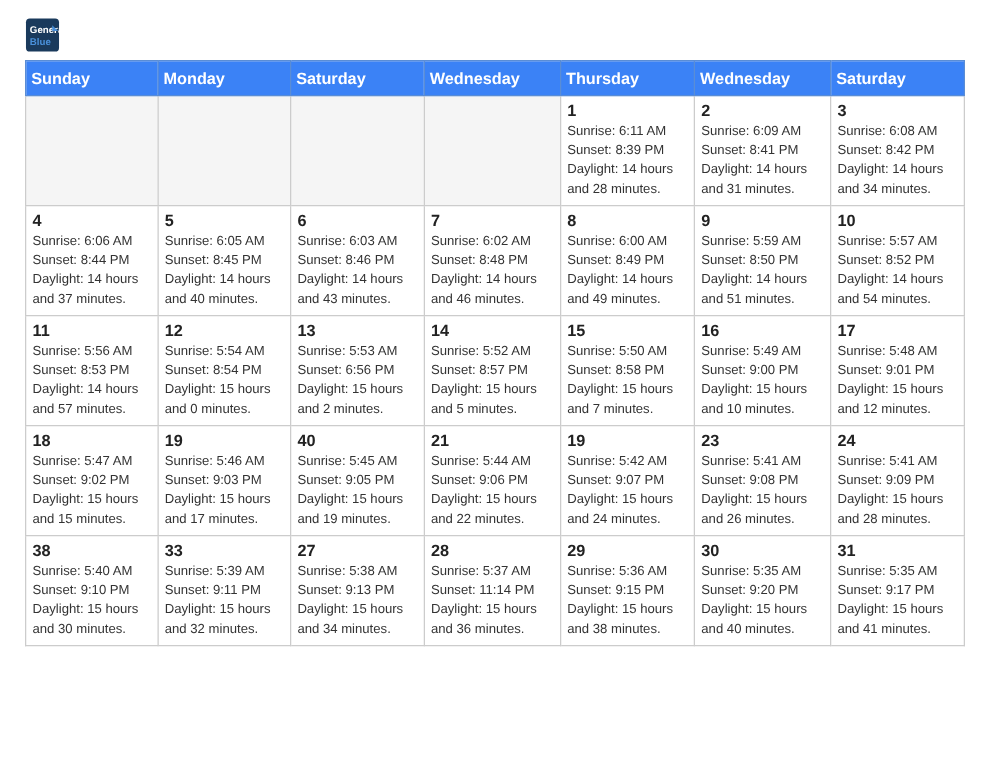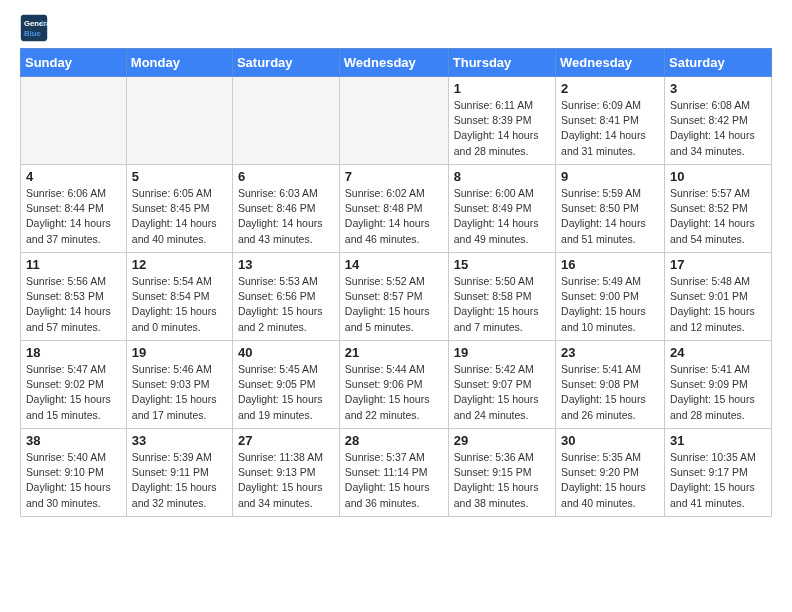--- a/index.html
+++ b/index.html
@@ -312,21 +312,21 @@
           </td>
           <td>
             <span class="day-num">33</span>
             <div class="day-detail">Sunrise: 5:39 AM
 Sunset: 9:11 PM
 Daylight: 15 hours
 and 32 minutes.</div>
           </td>
           <td>
             <span class="day-num">27</span>
-            <div class="day-detail">Sunrise: 11:38 AM
+            <div class="day-detail">Sunrise: 5:38 AM
 Sunset: 9:13 PM
 Daylight: 15 hours
 and 34 minutes.</div>
           </td>
           <td>
             <span class="day-num">28</span>
             <div class="day-detail">Sunrise: 5:37 AM
 Sunset: 11:14 PM
 Daylight: 15 hours
 and 36 minutes.</div>
@@ -340,21 +340,21 @@
           </td>
           <td>
             <span class="day-num">30</span>
             <div class="day-detail">Sunrise: 5:35 AM
 Sunset: 9:20 PM
 Daylight: 15 hours
 and 40 minutes.</div>
           </td>
           <td>
             <span class="day-num">31</span>
-            <div class="day-detail">Sunrise: 10:35 AM
+            <div class="day-detail">Sunrise: 5:35 AM
 Sunset: 9:17 PM
 Daylight: 15 hours
 and 41 minutes.</div>
           </td>
         </tr>
       </tbody>
   </table>
 </div>
 
 </body></html>

